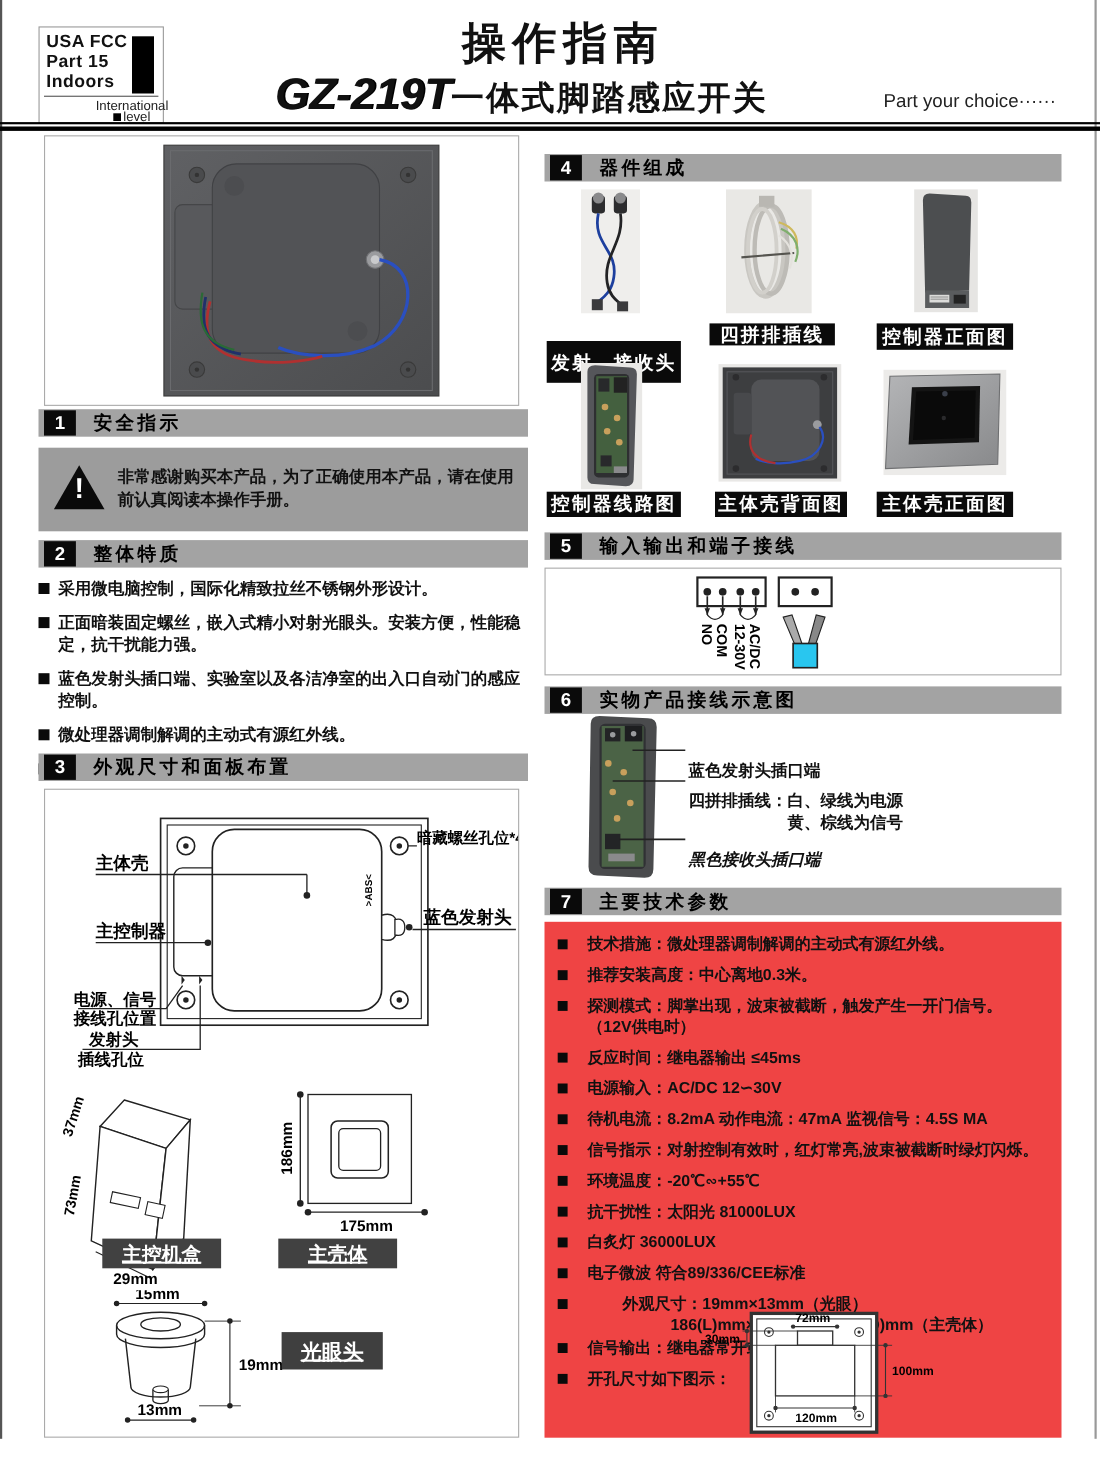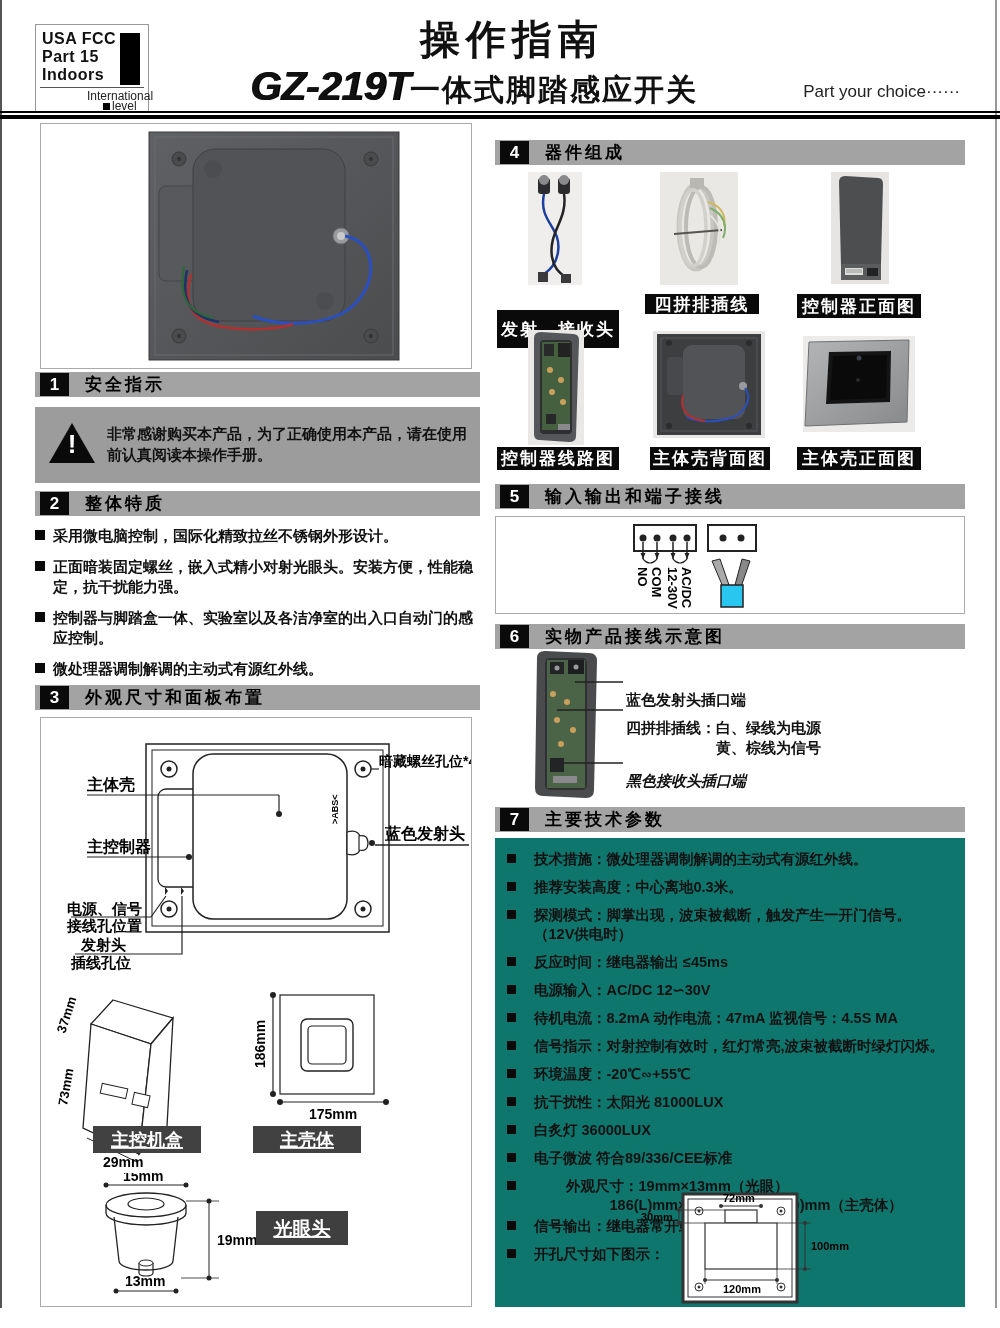--- a/index.html
+++ b/index.html
@@ -36,21 +36,21 @@
   .blist{position:absolute;left:35px;width:452px;}
   .bitem{display:flex;align-items:flex-start;margin-bottom:11px;}
   .bitem .sq{width:10px;height:10px;background:#0a0a0a;margin:4px 8px 0 0;flex-shrink:0;}
   .bitem .tx{font-size:15px;font-weight:bold;line-height:20px;}
   
   .cap-black{position:absolute;background:#0a0a0a;color:#fff;font-size:17px;font-weight:bold;
              display:flex;align-items:center;justify-content:center;letter-spacing:2px;}
   
   .s6-label{position:absolute;font-size:15px;font-weight:bold;white-space:nowrap;margin-top:17px;}
   
-  #s7-box{position:absolute;left:495px;top:838px;width:470px;height:469px;background:#0f766e;}
+  #s7-box{position:absolute;left:495px;top:838px;width:470px;height:469px;background:#ef4444;}
   #s7-list{position:absolute;left:10px;top:12px;width:450px;}
   .pitem{display:flex;align-items:flex-start;margin-bottom:9px;}
   .pitem .sq{width:9px;height:9px;background:#0a0a0a;margin:4px 18px 0 2px;flex-shrink:0;}
   .pitem .tx{font-size:14.5px;font-weight:bold;line-height:19px;}
   .tx .l2{display:block;padding-left:3em;}
   svg text{font-family:"Liberation Sans",sans-serif;}
 </style>
 </head>
 <body>
 
@@ -124,21 +124,21 @@
     <div class="bitem">
         <span class="sq"></span>
         <span class="tx">采用微电脑控制，国际化精致拉丝不锈钢外形设计。</span>
       </div>
     <div class="bitem">
         <span class="sq"></span>
         <span class="tx">正面暗装固定螺丝，嵌入式精小对射光眼头。安装方便，性能稳定，抗干扰能力强。</span>
       </div>
     <div class="bitem">
         <span class="sq"></span>
-        <span class="tx">控制器与脚踏盒一体、实验室以及各洁净室的出入口自动门的感应控制。</span>
+        <span class="tx">蓝色发射头插口端、实验室以及各洁净室的出入口自动门的感应控制。</span>
       </div>
     <div class="bitem">
         <span class="sq"></span>
         <span class="tx">微处理器调制解调的主动式有源红外线。</span>
       </div>
     <div class="bitem">
         <span class="sq"></span>
         <span class="tx">探测模式：脚掌出现，波束被截断，触发产生一开门信号。</span>
       </div>
   </div>

